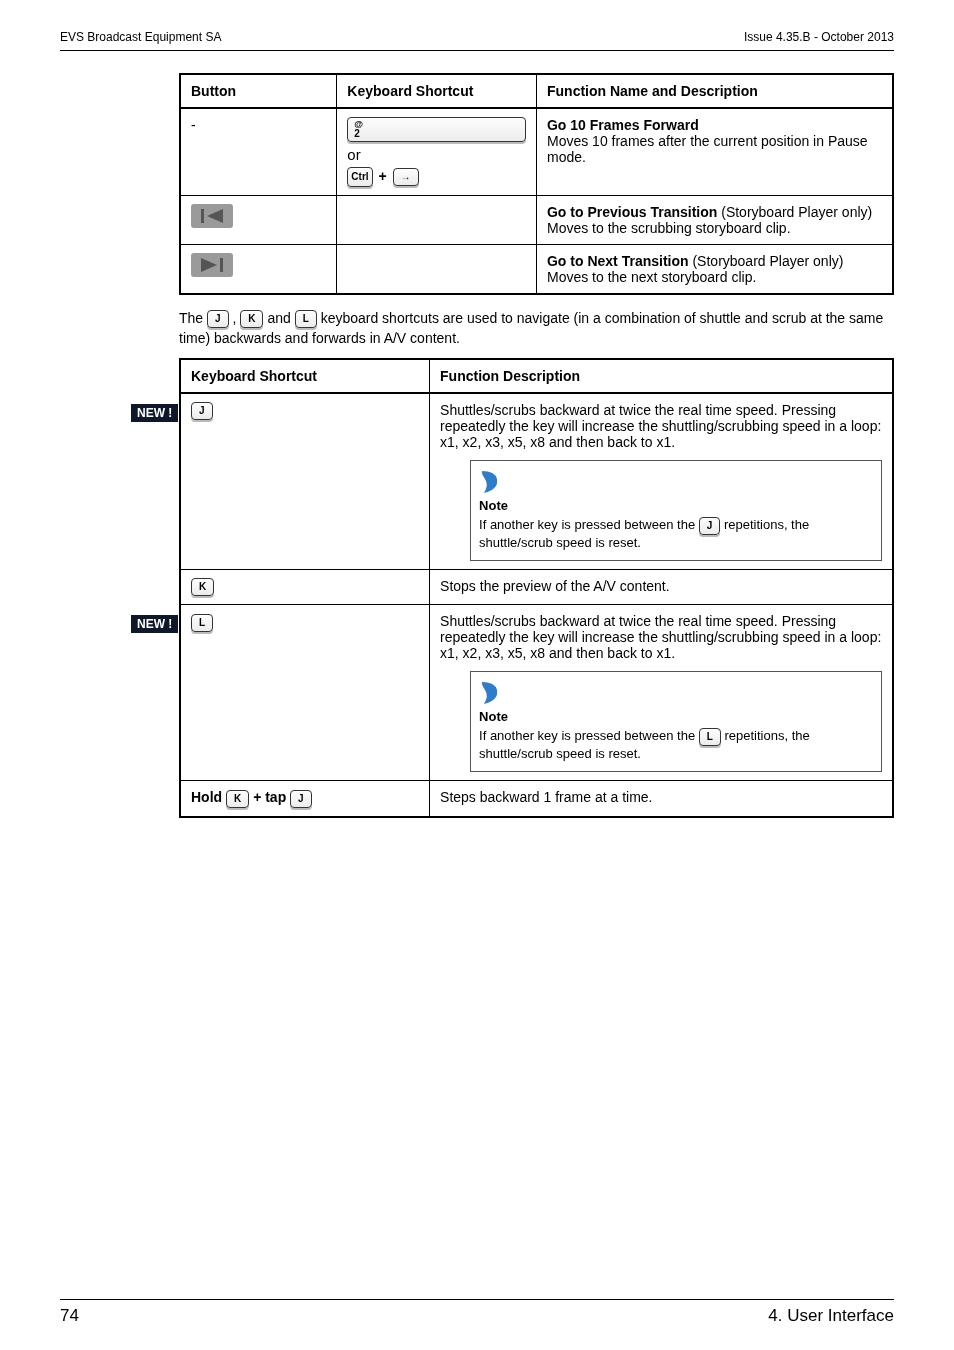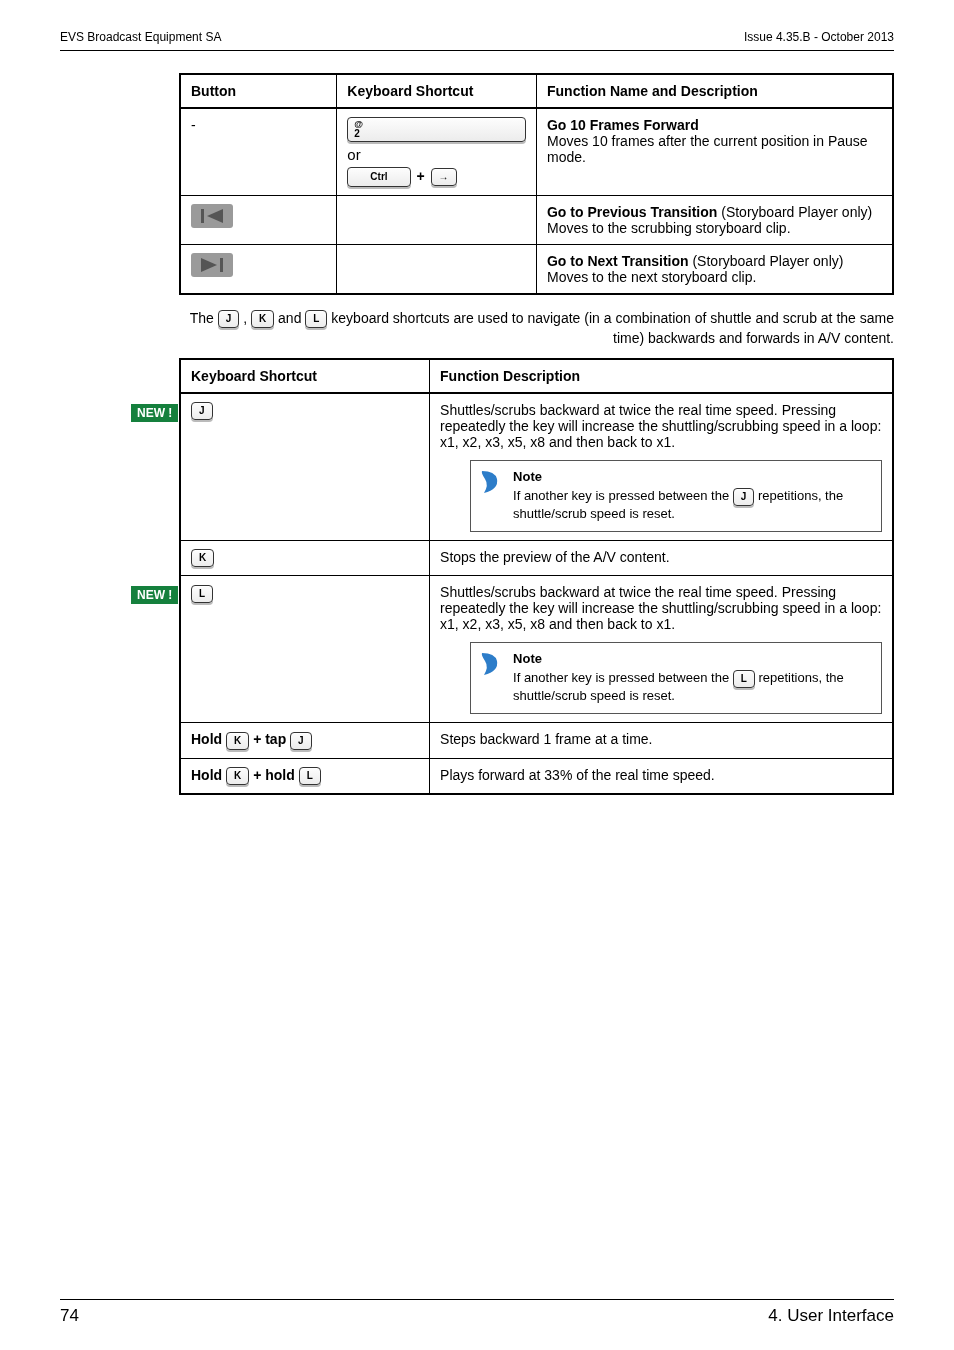--- a/index.html
+++ b/index.html
@@ -62,37 +62,36 @@
   }
   .secondary-table {
     table-layout: fixed;
   }
   .secondary-table col.c1 { width: 35%; }
   .secondary-table col.c2 { width: 65%; }
 
   .paragraph {
     margin: 14px 0 10px 0;
     line-height: 1.4;
-    text-align: right;
   }
 
   .keycap {
     display: inline-block;
     border: 1px solid #333;
     border-radius: 4px;
     background: linear-gradient(#fdfdfd, #ececec);
     box-shadow: 0 2px 0 #bbb, inset 0 1px 0 #fff;
     padding: 3px 7px;
     font-size: 10px;
     font-weight: bold;
     line-height: 1;
     vertical-align: middle;
     font-family: Arial, Helvetica, sans-serif;
   }
-  .keycap.wide { padding: 4px 22px; }
+  .keycap.wide { padding: 4px 3px; }
   .keycap.dual {
     padding: 2px 6px;
     text-align: left;
     line-height: 1;
   }
   .keycap.dual .top {
     display:block;
     font-size:9px;
   }
   .keycap.dual .bot {
@@ -112,37 +111,38 @@
 
   .note-box {
     border: 1px solid #555;
     margin-top: 10px;
     margin-left: 30px;
     background: #fff;
     display: flex;
     align-items: flex-start;
     padding: 8px 10px 10px 8px;
     font-size: 13px;
+    flex-direction: column;
   }
   .note-box .note-icon {
     flex: 0 0 24px;
     margin-right: 10px;
   }
   .note-box .note-body {
     flex: 1;
   }
   .note-box .note-title {
     font-weight: bold;
     margin-bottom: 4px;
   }
   .new-badge {
     position: absolute;
     left: -60px;
     top: 2px;
-    background: #15803d;
+    background: #0f172a;
     color: #fff;
     font-weight: bold;
     font-size: 12px;
     padding: 2px 6px;
     text-transform: uppercase;
   }
   .rel-row {
     position: relative;
   }
   .combo-text b { font-weight: bold; }
@@ -317,29 +317,20 @@
           <b>Hold</b>
           <span class="keycap">K</span>
           <b>+ tap</b>
           <span class="keycap">J</span>
         </td>
         <td>Steps backward 1 frame at a time.</td>
       </tr>
 
 
 
-      <tr>
-        <td class="combo-text">
-          <b>Hold</b>
-          <span class="keycap">K</span>
-          <b>+ hold</b>
-          <span class="keycap">L</span>
-        </td>
-        <td>Plays forward at 33% of the real time speed.</td>
-      </tr>
 
     </tbody>
       </table>
 
   </div>
 
   <div class="footer-line">
     <span>74</span>
     <span>4. User Interface</span>
   </div>

